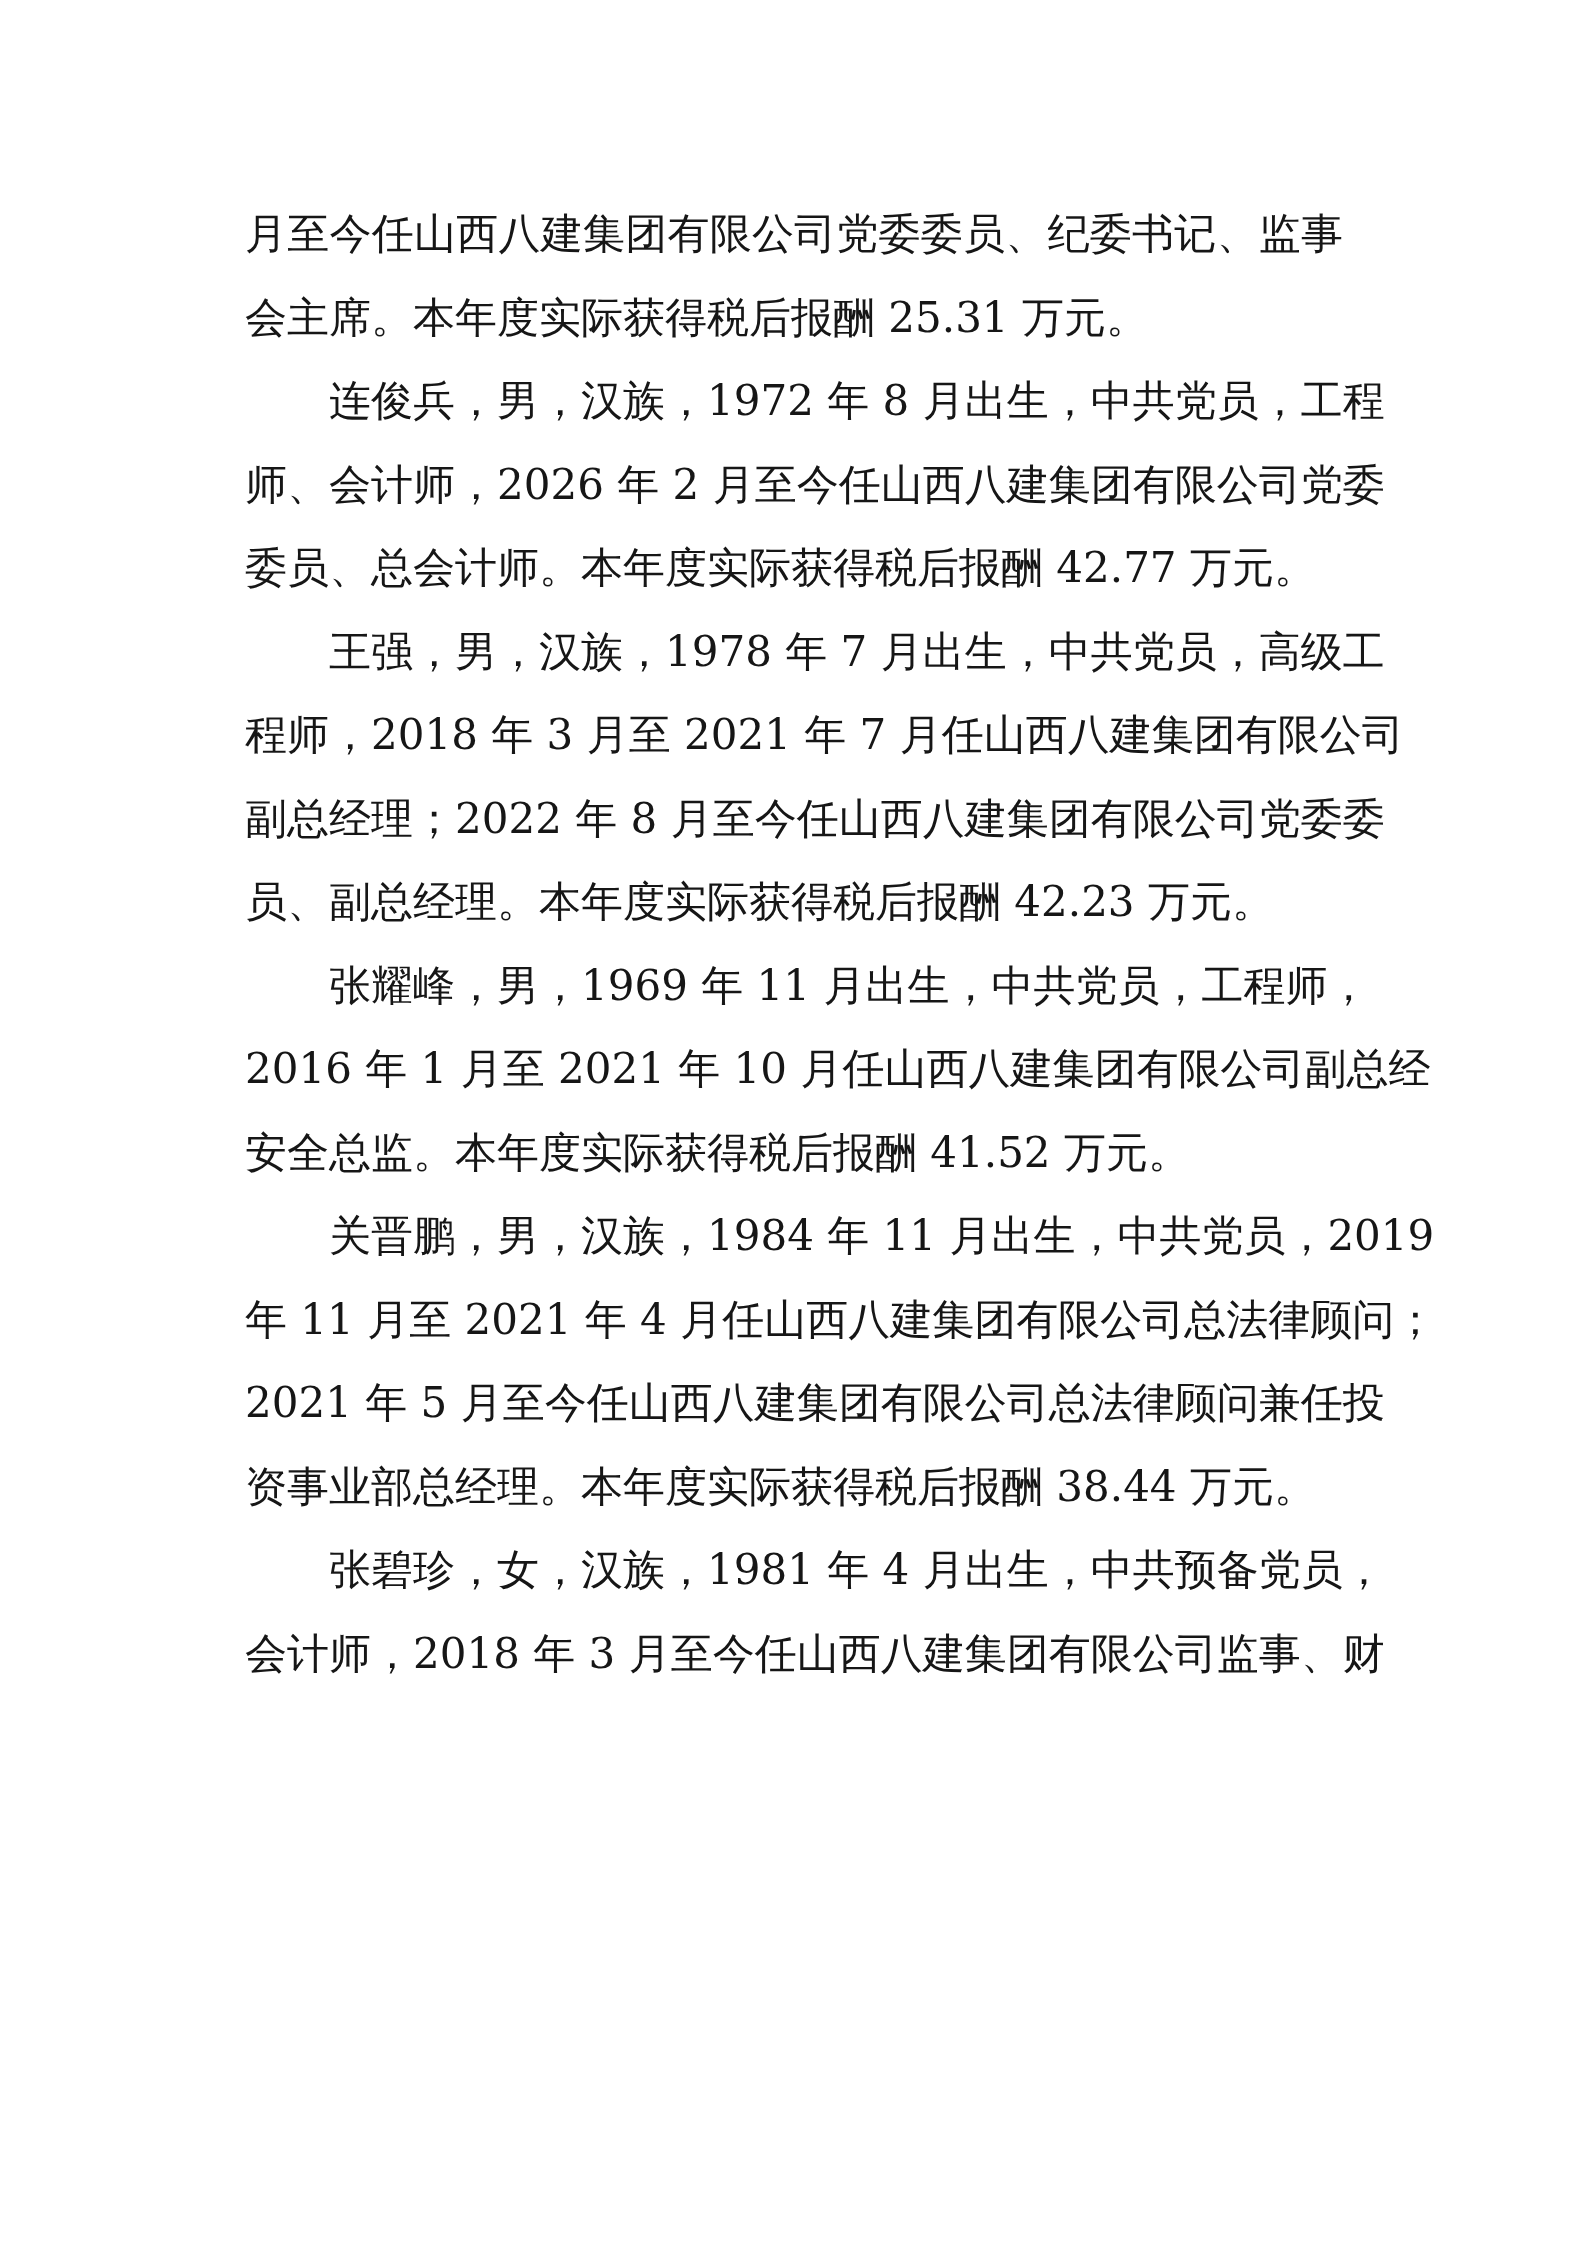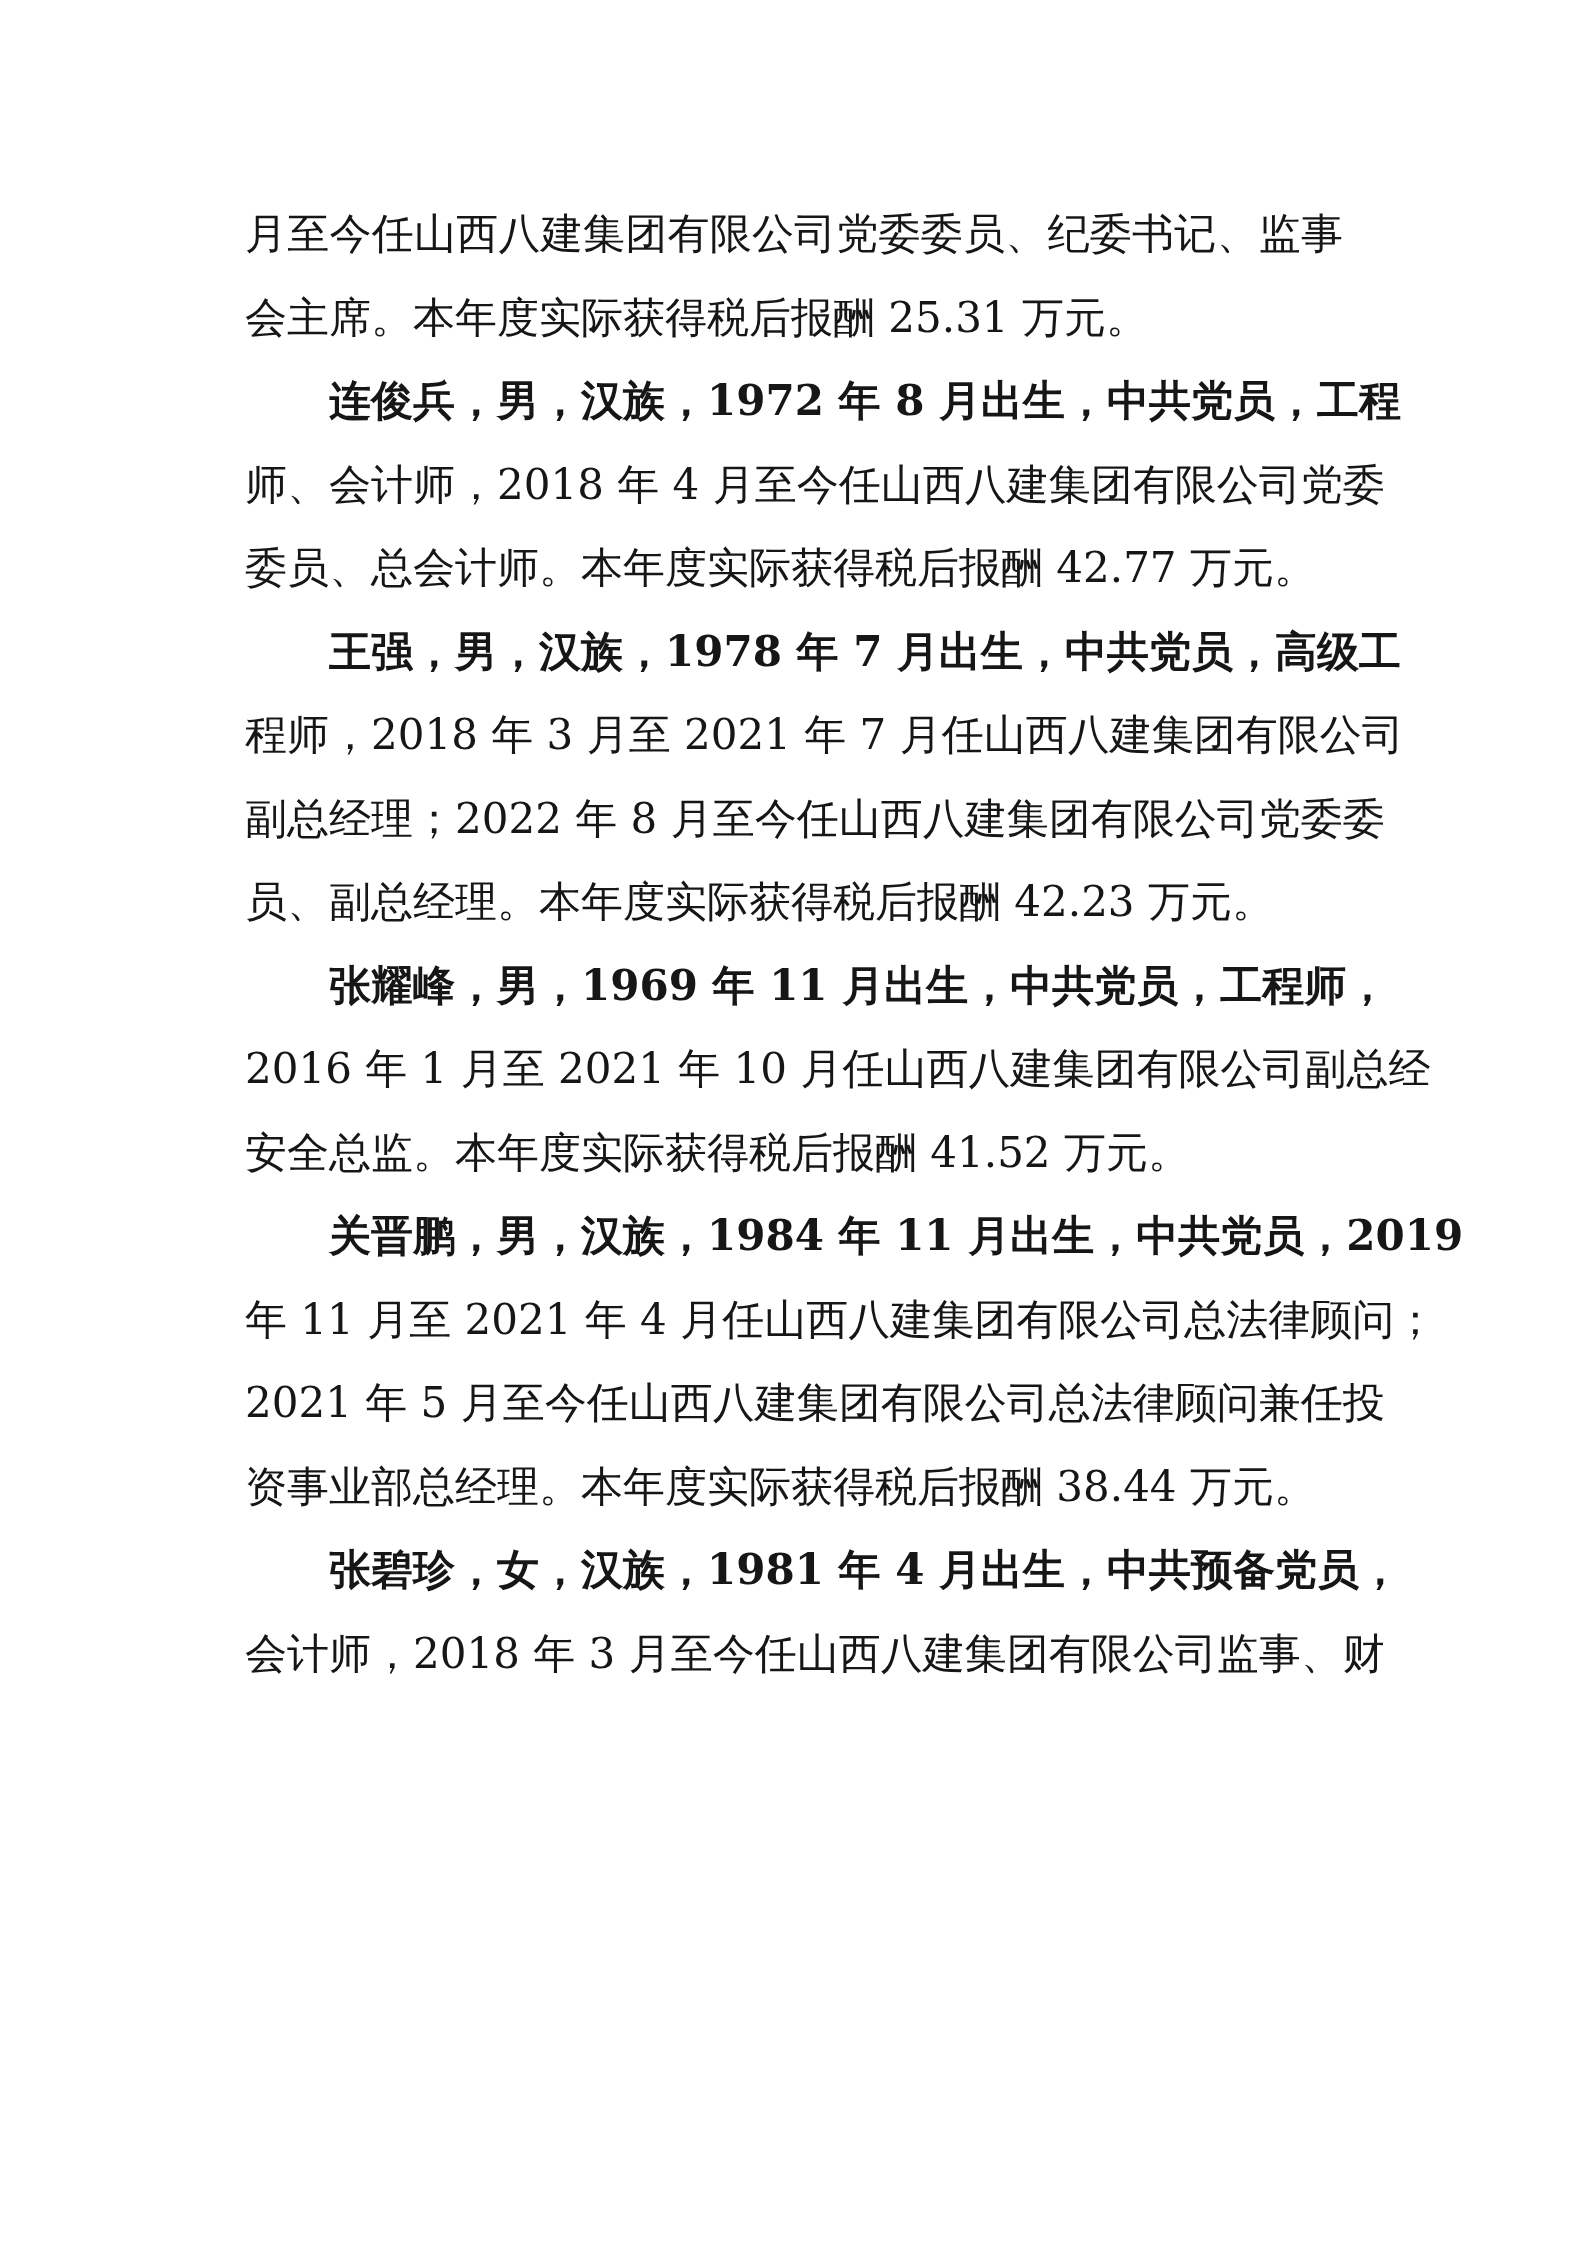--- a/index.html
+++ b/index.html
@@ -33,35 +33,34 @@
     -moz-text-align-last: justify;
   }
   .line.para-end {
     
     text-align-last: left;
     -moz-text-align-last: left;
   }
   .line.first-indent {
     
     padding-left: 84px;
-    font-weight: bold;
   }
 </style>
 </head>
 <body>
 
 <div class="page" style="background: rgb(255, 255, 255);">
   <div class="text-block" id="document-body" style="color: rgb(22, 22, 22);">
       <div>
         <div class="line">月至今任山西八建集团有限公司党委委员、纪委书记、监事</div>
         <div class="line para-end">会主席。本年度实际获得税后报酬 25.31 万元。</div>
       </div>
       <div>
         <div class="line first-indent">连俊兵，男，汉族，1972 年 8 月出生，中共党员，工程</div>
-        <div class="line">师、会计师，2018 年 4 月至今任山西八建集团有限公司党委</div>
+        <div class="line">师、会计师，2026 年 2 月至今任山西八建集团有限公司党委</div>
         <div class="line para-end">委员、总会计师。本年度实际获得税后报酬 42.77 万元。</div>
       </div>
       <div>
         <div class="line first-indent">王强，男，汉族，1978 年 7 月出生，中共党员，高级工</div>
         <div class="line">程师，2018 年 3 月至 2021 年 7 月任山西八建集团有限公司</div>
         <div class="line">副总经理；2022 年 8 月至今任山西八建集团有限公司党委委</div>
         <div class="line para-end">员、副总经理。本年度实际获得税后报酬 42.23 万元。</div>
       </div>
       <div>
         <div class="line first-indent">张耀峰，男，1969 年 11 月出生，中共党员，工程师，</div>

